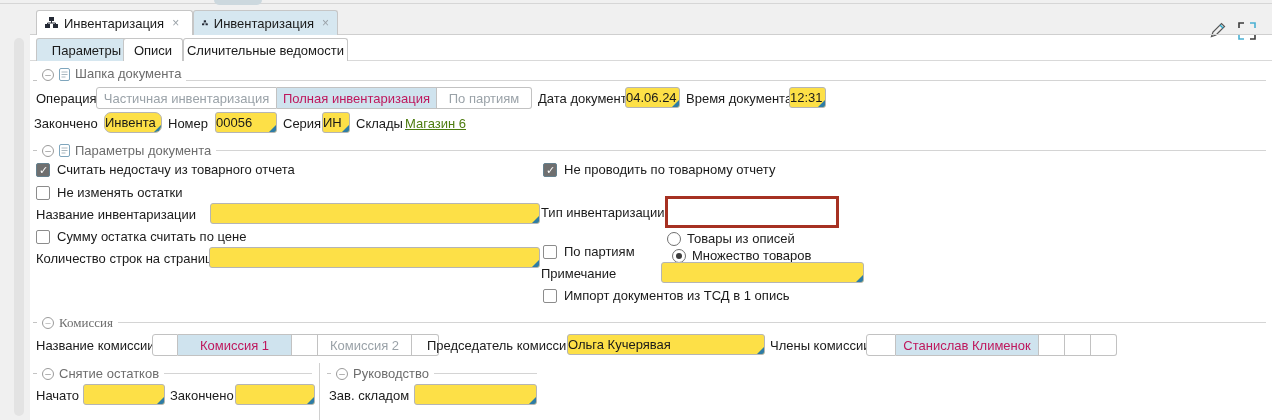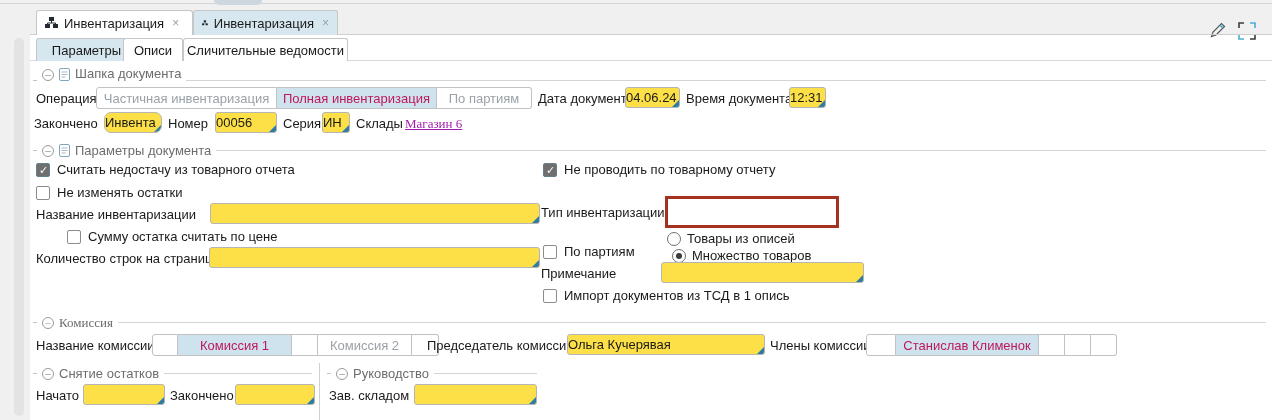--- a/index.html
+++ b/index.html
@@ -48,21 +48,21 @@
 
   
   .cb{display:flex;align-items:center;gap:7px;height:16px;}
   .cbbox{width:14px;height:14px;box-sizing:border-box;border:1px solid #8c8c8c;background:#fff;border-radius:2px;flex:0 0 auto;position:relative;}
   .cbbox.checked{background:#6f6f6f;border-color:#64808e;}
   .cbbox.checked::after{content:"✓";color:#fff;font-size:11px;position:absolute;left:2px;top:0px;line-height:13px;}
   .rrow{display:flex;align-items:center;gap:6px;height:15px;margin-top:44px;}
   .rdot{width:14px;height:14px;border-radius:50%;border:1px solid #6f6f6f;background:#fff;box-sizing:border-box;position:relative;flex:0 0 auto;}
   .rdot.sel::after{content:"";position:absolute;left:3px;top:3px;width:6px;height:6px;border-radius:50%;background:#3c3c3c;}
 
-  .link{color:#a21caf;text-decoration:underline;white-space:nowrap;font-family:Liberation Serif, serif;}
+  .link{color:#4d7c0f;text-decoration:underline;white-space:nowrap;}
   .redbox{border:3px solid #a63122;z-index:6;}
 </style>
 </head>
 <body>
 
 <div class="canvas">
 
   <div class="abs hline" style="left:0;top:3px;width:1272px;"></div>
   <div class="abs nub"></div>
   <div class="abs leftbar"></div>
@@ -165,21 +165,21 @@
   <div class="abs cb" style="left:36px;top:162px;">
     <span class="cbbox checked"></span>
     <span class="lbl">Считать недостачу из товарного отчета</span>
   </div>
   <div class="abs cb" style="left:36px;top:185px;">
     <span class="cbbox"></span>
     <span class="lbl">Не изменять остатки</span>
   </div>
   <div class="abs lbl" style="left:36px;top:207px;">Название инвентаризации</div>
   <div class="abs fld corner" style="left:210px;top:203px;width:330px;"></div>
-  <div class="abs cb" style="left:36px;top:229px;margin-left:31px;">
+  <div class="abs cb" style="left:36px;top:229px;">
     <span class="cbbox"></span>
     <span class="lbl">Сумму остатка считать по цене</span>
   </div>
   <div class="abs lbl" style="left:36px;top:251px;">Количество строк на страницу</div>
   <div class="abs fld corner" style="left:209px;top:247px;width:331px;"></div>
 
   <div class="abs cb" style="left:543px;top:162px;">
     <span class="cbbox checked"></span>
     <span class="lbl">Не проводить по товарному отчету</span>
   </div>

